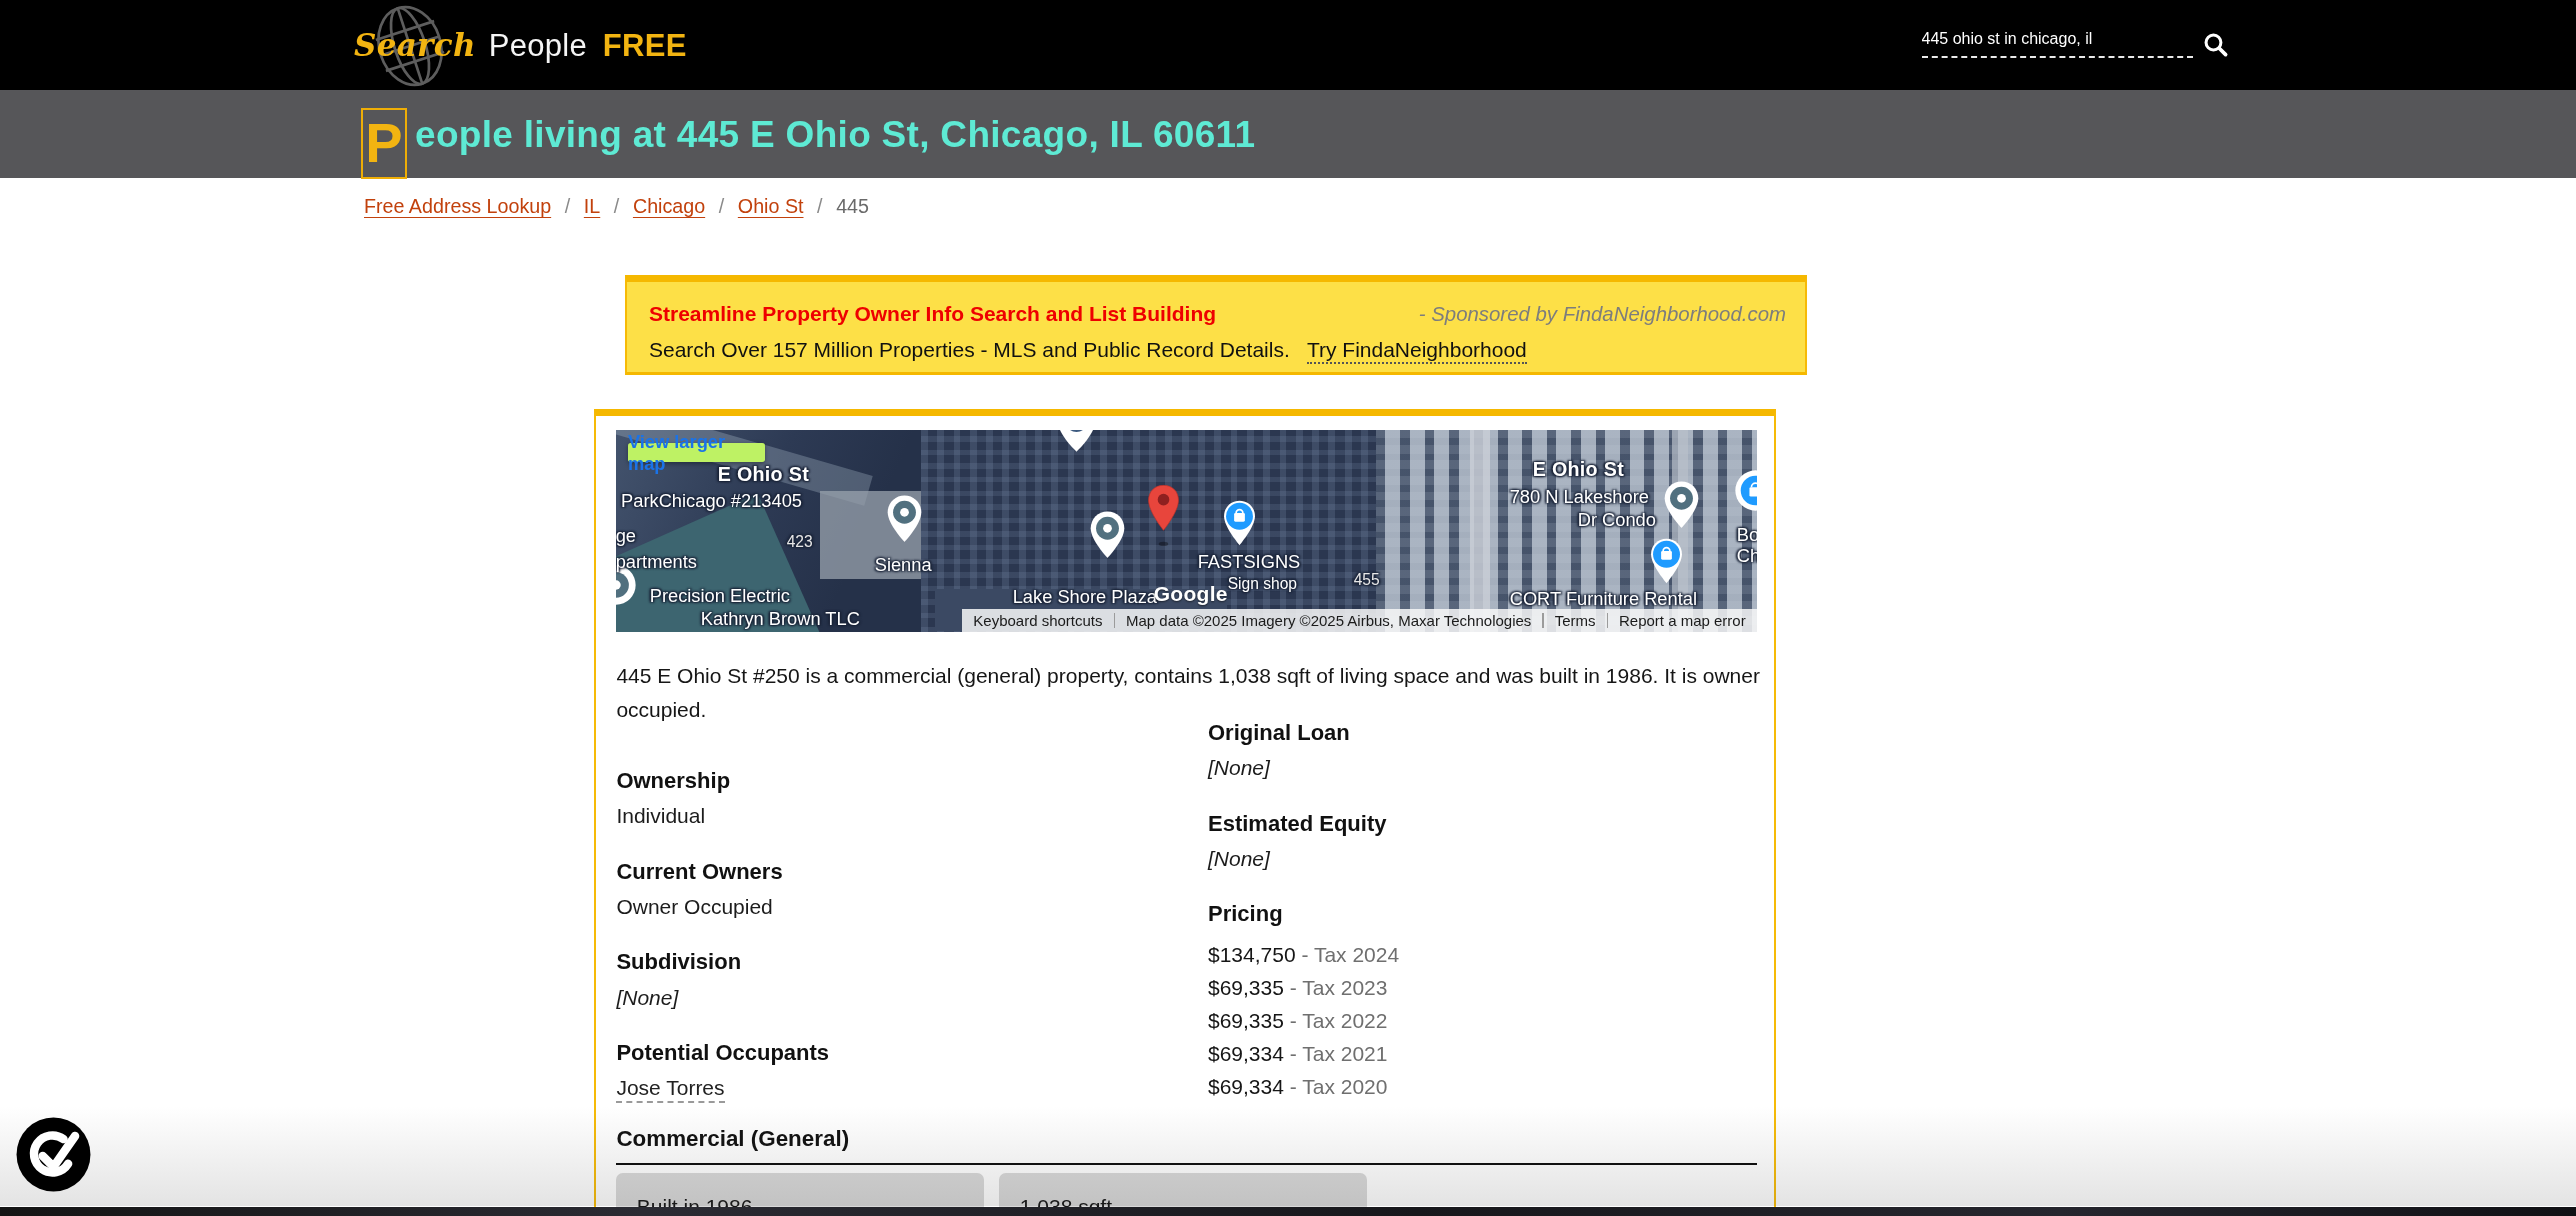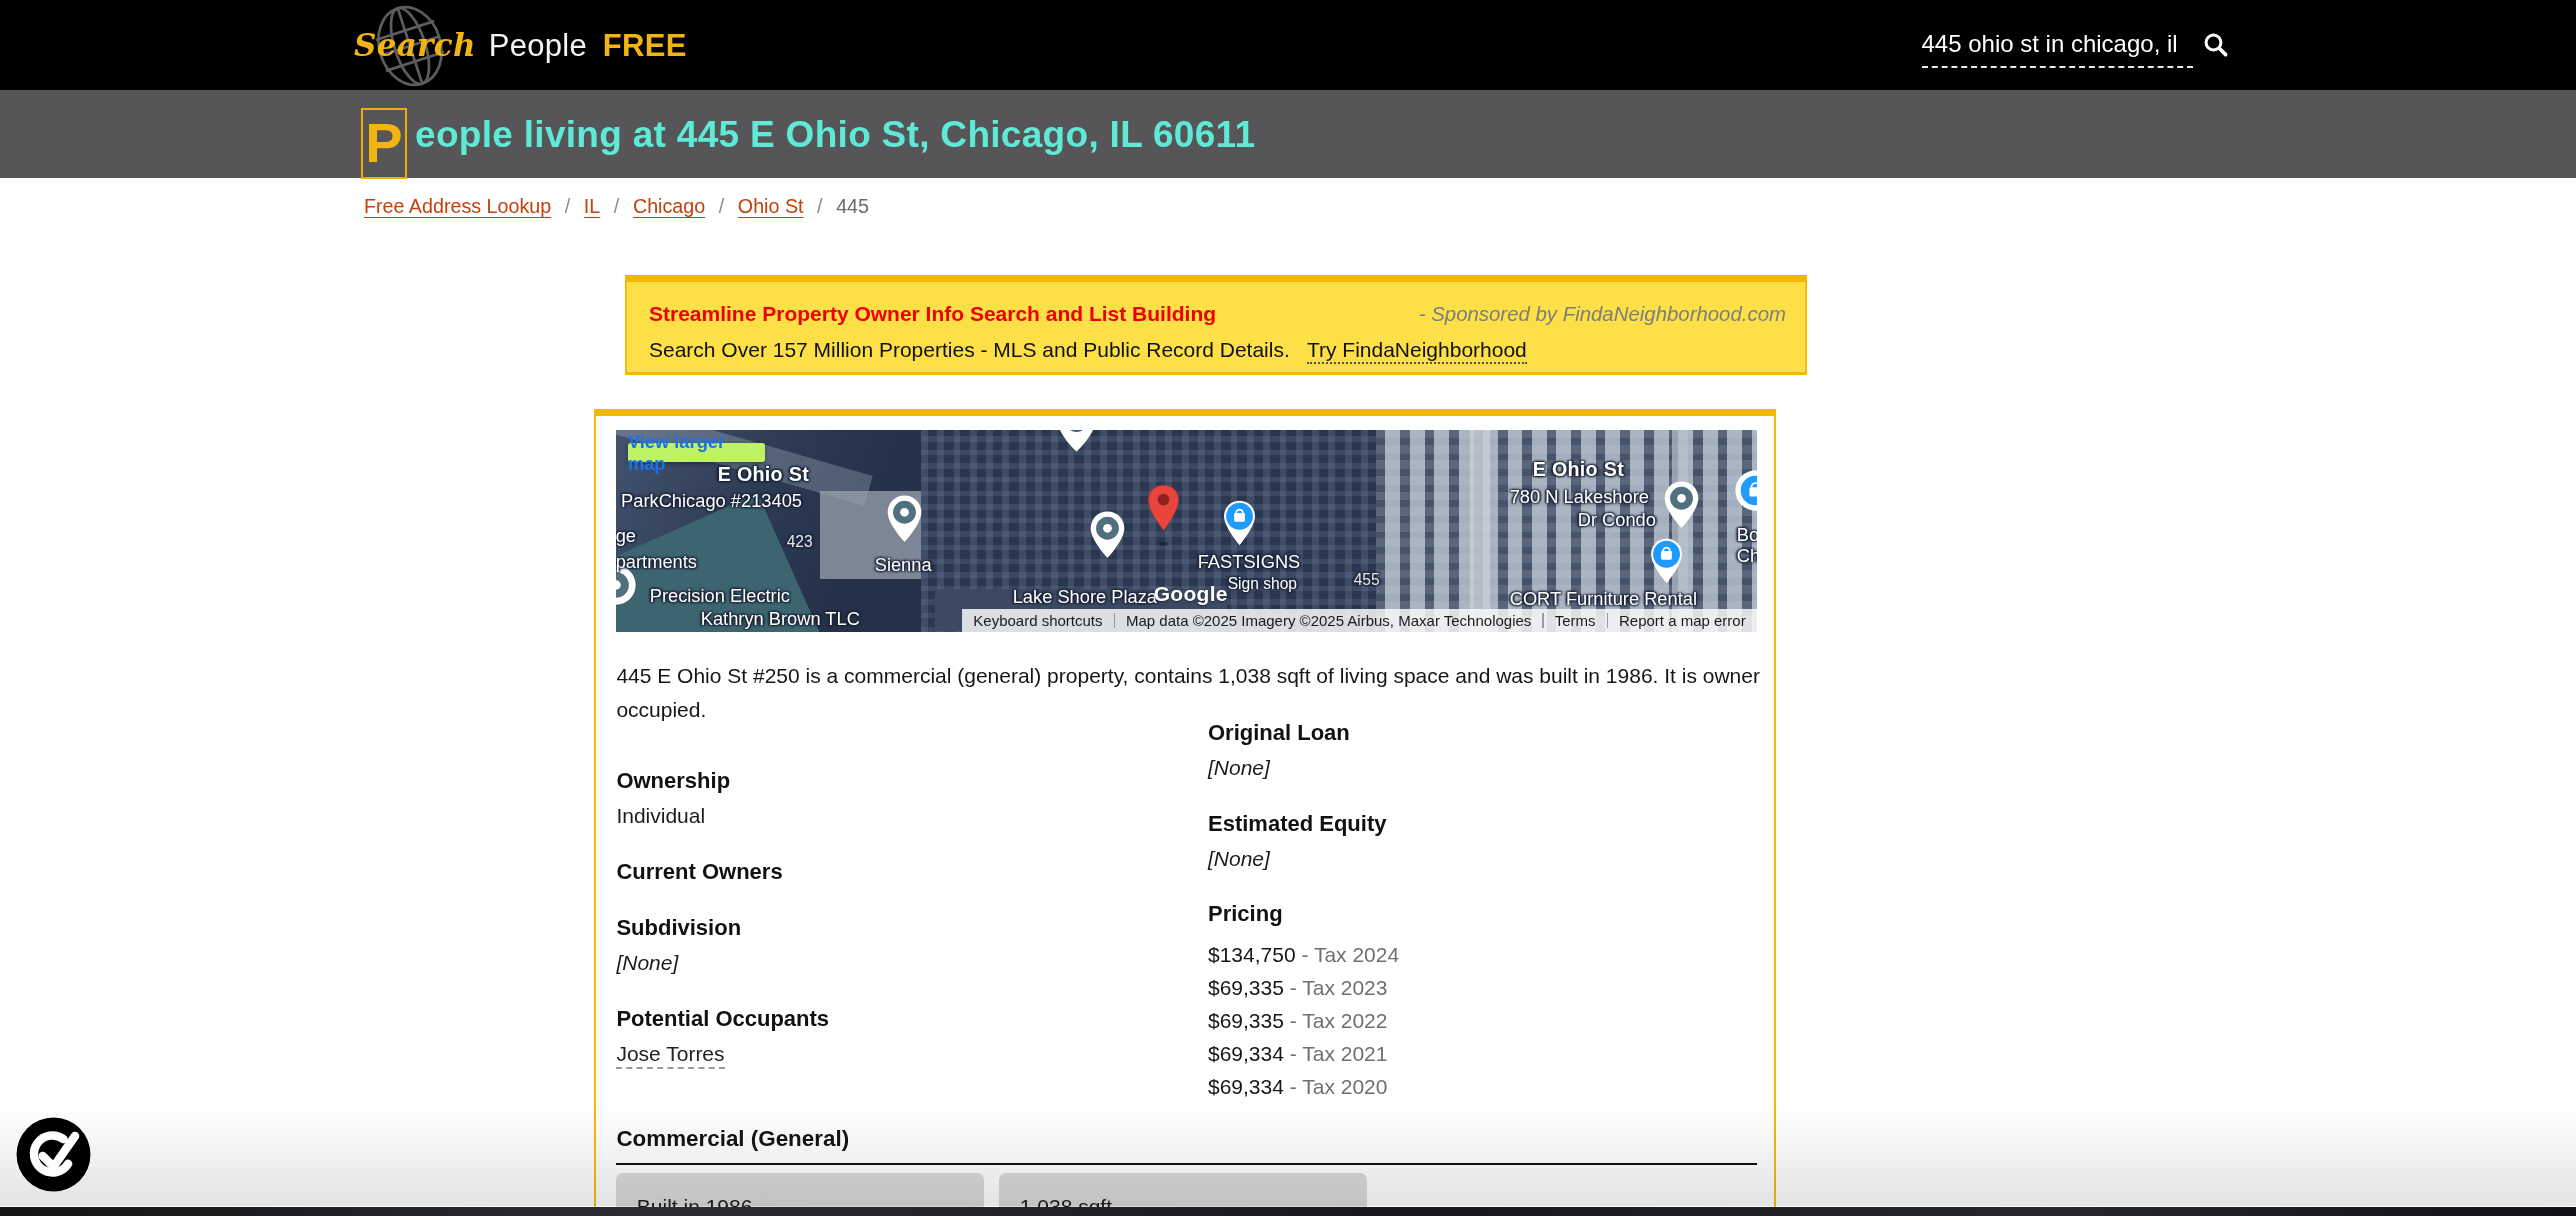--- a/index.html
+++ b/index.html
@@ -10,21 +10,21 @@
   
   .topbar { position:absolute; left:0; top:0; width:100%; height:90px; background:#000; z-index:10; }
   .logo { position:absolute; left:354px; top:4.1px; height:83px; display:flex; align-items:center; }
   .logo-globe { position:absolute; left:5.4px; top:-2.7px; width:102px; height:90px; opacity:.85; }
   .logo-text { position:relative; font-size:31px; letter-spacing:0.3px; white-space:nowrap; }
   .logo-word1 { font-family:"DejaVu Serif", serif; font-style:italic; color:#f2b411; font-weight:bold; }
   .logo-word2 { color:#f5f5f5; font-weight:normal; padding-left:4.1px; }
   .logo-word3 { color:#f2b411; font-weight:bold; padding-left:6.8px; }
   .search-wrap { position:absolute; right:347px; top:30px; display:flex; align-items:flex-start; gap:9.5px; }
   .search-input { background:transparent; border:none; border-bottom:2px dashed #e9e9e9; color:#fff;
-                  font-size:24px; font-family:"Liberation Sans", sans-serif; width:271px; padding:0 0 8.1px 0; outline:none; }
+                  font-size:16px; font-family:"Liberation Sans", sans-serif; width:271px; padding:0 0 8.1px 0; outline:none; }
   .mag-icon { margin-top:1.4px; }
 
   
   .siteheader { position:absolute; left:0; top:90px; width:100%; height:88px; background:#565659; z-index:10; }
   .dropcap { position:absolute; left:361px; top:17.6px; width:46px; height:71px; border:2px solid #efae06;
              display:flex; align-items:center; justify-content:center; }
   .dropcap span { color:#f2b411; font-size:56px; font-weight:bold; line-height:1; }
   .page-title { position:absolute; left:415px; top:24.4px; color:#5eead4; font-size:37px; font-weight:bold; letter-spacing:0.3px; }
 
   
@@ -272,20 +272,21 @@
 
     <p class="desc">445 E Ohio St #250 is a commercial (general) property, contains 1,038 sqft of living space and was built in 1986. It is owner occupied.</p>
 
     <div class="col col-left">
       <div class="sec">
         <h3>Ownership</h3>
         <div class="val">Individual</div>
       </div>
       <div class="sec">
         <h3>Current Owners</h3>
+        <div class="val">Owner Occupied</div>
       </div>
       <div class="sec">
         <h3>Subdivision</h3>
         <div class="val val-none">[None]</div>
       </div>
       <div class="sec">
         <h3>Potential Occupants</h3>
         <div class="val">
           <a class="occupant-link">Jose Torres</a>
         </div>

